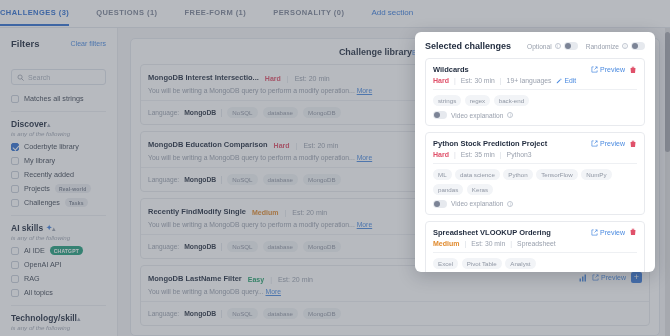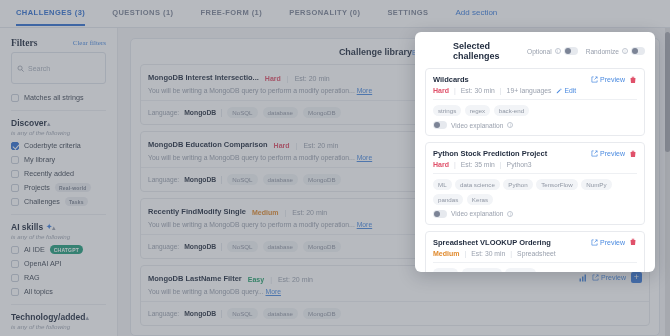--- a/index.html
+++ b/index.html
@@ -10,21 +10,20 @@
     overflow: hidden;
   }
   #root { position: relative; width: 670px; height: 336px; background:#fff; }
 
   
   .tabbar {
     position: absolute; top: 0; left: 0; width: 670px; height: 28px;
     background: #ffffff;
     border-bottom: 1px solid #e4e7ec;
     display: flex; align-items: flex-start;
-    padding-left: 16px;
     z-index: 2;
   }
   .tab {
     font-size: 7.5px; letter-spacing: .45px; font-weight: 700;
     color: #7c8496; text-transform: uppercase;
     padding: 8px 0 7px 0; margin-right: 27px;
     cursor: pointer; white-space: nowrap;
     border-bottom: 2.5px solid transparent;
   }
   .tab.active { color: #2f6fd0; border-bottom-color: #2f6fd0; }
@@ -42,28 +41,28 @@
 
   
   .sidebar {
     width: 118px; height: 100%;
     background: #ffffff;
     border-right: 1px solid #e8eaee;
     padding: 10px 11px 0 11px;
     overflow: hidden;
     flex: 0 0 118px;
   }
-  .filters-head { display:flex; align-items:center; justify-content:space-between; margin-bottom: 4px; font-family: Liberation Serif, serif; }
+  .filters-head { display:flex; align-items:center; justify-content:space-between; margin-bottom: 20px; }
   .filters-title { font-size: 9.5px; font-weight: 700; color: #1f2a3d; }
   .clear-filters { font-size: 7px; color: #4a8ae0; cursor: pointer; }
 
   .search-box {
     display:flex; align-items:center; gap:4px;
     border: 1px solid #dfe3ea; border-radius: 3px;
-    height: 32px; padding: 0 5px; margin-bottom: 9px;
+    height: 16px; padding: 0 5px; margin-bottom: 9px;
     background: #fff;
   }
   .search-box svg { flex: 0 0 auto; }
   .search-input {
     border: none; outline: none; font-size: 7px; color: #9aa1ae;
     width: 100%; font-family: "Liberation Sans", sans-serif; background: transparent;
   }
   .search-input::placeholder { color: #a9b0bc; }
 
   .check-row { display:flex; align-items:center; gap:5px; margin: 5px 0; }
@@ -143,21 +142,21 @@
   }
 
   
   .selected-panel {
     position:absolute; top: 32px; left: 415px; width: 240px; height: 240px;
     background:#ffffff; border-radius: 6px;
     box-shadow: 0 4px 18px rgba(20,25,35,.22);
     z-index: 10; padding: 9px 10px 0 10px; overflow:hidden;
   }
   .sel-head { display:flex; align-items:center; margin-bottom: 7px; }
-  .sel-title { font-size: 9px; font-weight:700; color:#1f2a3d;margin-left:28px; }
+  .sel-title { font-size: 9px; font-weight:700; color:#1f2a3d; }
   .sel-toggles { margin-left:auto; display:flex; align-items:center; gap:8px; }
   .tgl-group { display:flex; align-items:center; gap:3px; }
   .tgl-label { font-size: 6.6px; color:#9aa1ae; }
   .info-i {
     width:6px; height:6px; border-radius:50%; border:1px solid #c2c8d2;
     color:#c2c8d2; font-size:4.5px; line-height:5px; text-align:center;
     display:inline-block;
   }
   .switch {
     width: 14px; height: 8px; border-radius: 5px; background:#e6e9ee;
@@ -197,21 +196,20 @@
 </head>
 <body>
 
 <div id="root">
 
   <div class="tabbar">
     <div class="tab active">CHALLENGES (3)</div>
     <div class="tab">QUESTIONS (1)</div>
     <div class="tab">FREE-FORM (1)</div>
     <div class="tab">PERSONALITY (0)</div>
-    <div class="tab">SETTINGS</div>
     <div class="tab addsection">Add section</div>
   </div>
 
   <div class="page-body">
 
     <div class="sidebar">
       <div class="filters-head">
         <div class="filters-title">Filters</div>
         <div class="clear-filters">Clear filters</div>
       </div>
@@ -232,21 +230,21 @@
       <div class="divider"></div>
 
       <div class="sec-head">
         <div class="sec-title">Discover</div>
         <div class="chev">▴</div>
       </div>
       <div class="sec-sub">is any of the following</div>
 
       <div class="check-row">
         <div class="cb checked"></div>
-        <div class="check-label">Coderbyte criteria</div>
+        <div class="check-label">Coderbyte library</div>
       </div>
       <div class="check-row">
         <div class="cb"></div>
         <div class="check-label">My library</div>
       </div>
       <div class="check-row">
         <div class="cb"></div>
         <div class="check-label">Recently added</div>
       </div>
       <div class="check-row">
@@ -285,21 +283,21 @@
         <div class="check-label">RAG</div>
       </div>
       <div class="check-row">
         <div class="cb"></div>
         <div class="check-label">All topics</div>
       </div>
 
       <div class="divider"></div>
 
       <div class="sec-head">
-        <div class="sec-title">Technology/added</div>
+        <div class="sec-title">Technology/skill</div>
         <div class="chev">▴</div>
       </div>
       <div class="sec-sub">is any of the following</div>
 
       <div class="check-row">
         <div class="cb"></div>
         <div class="check-label">ABAP</div>
       </div>
 
     </div>

